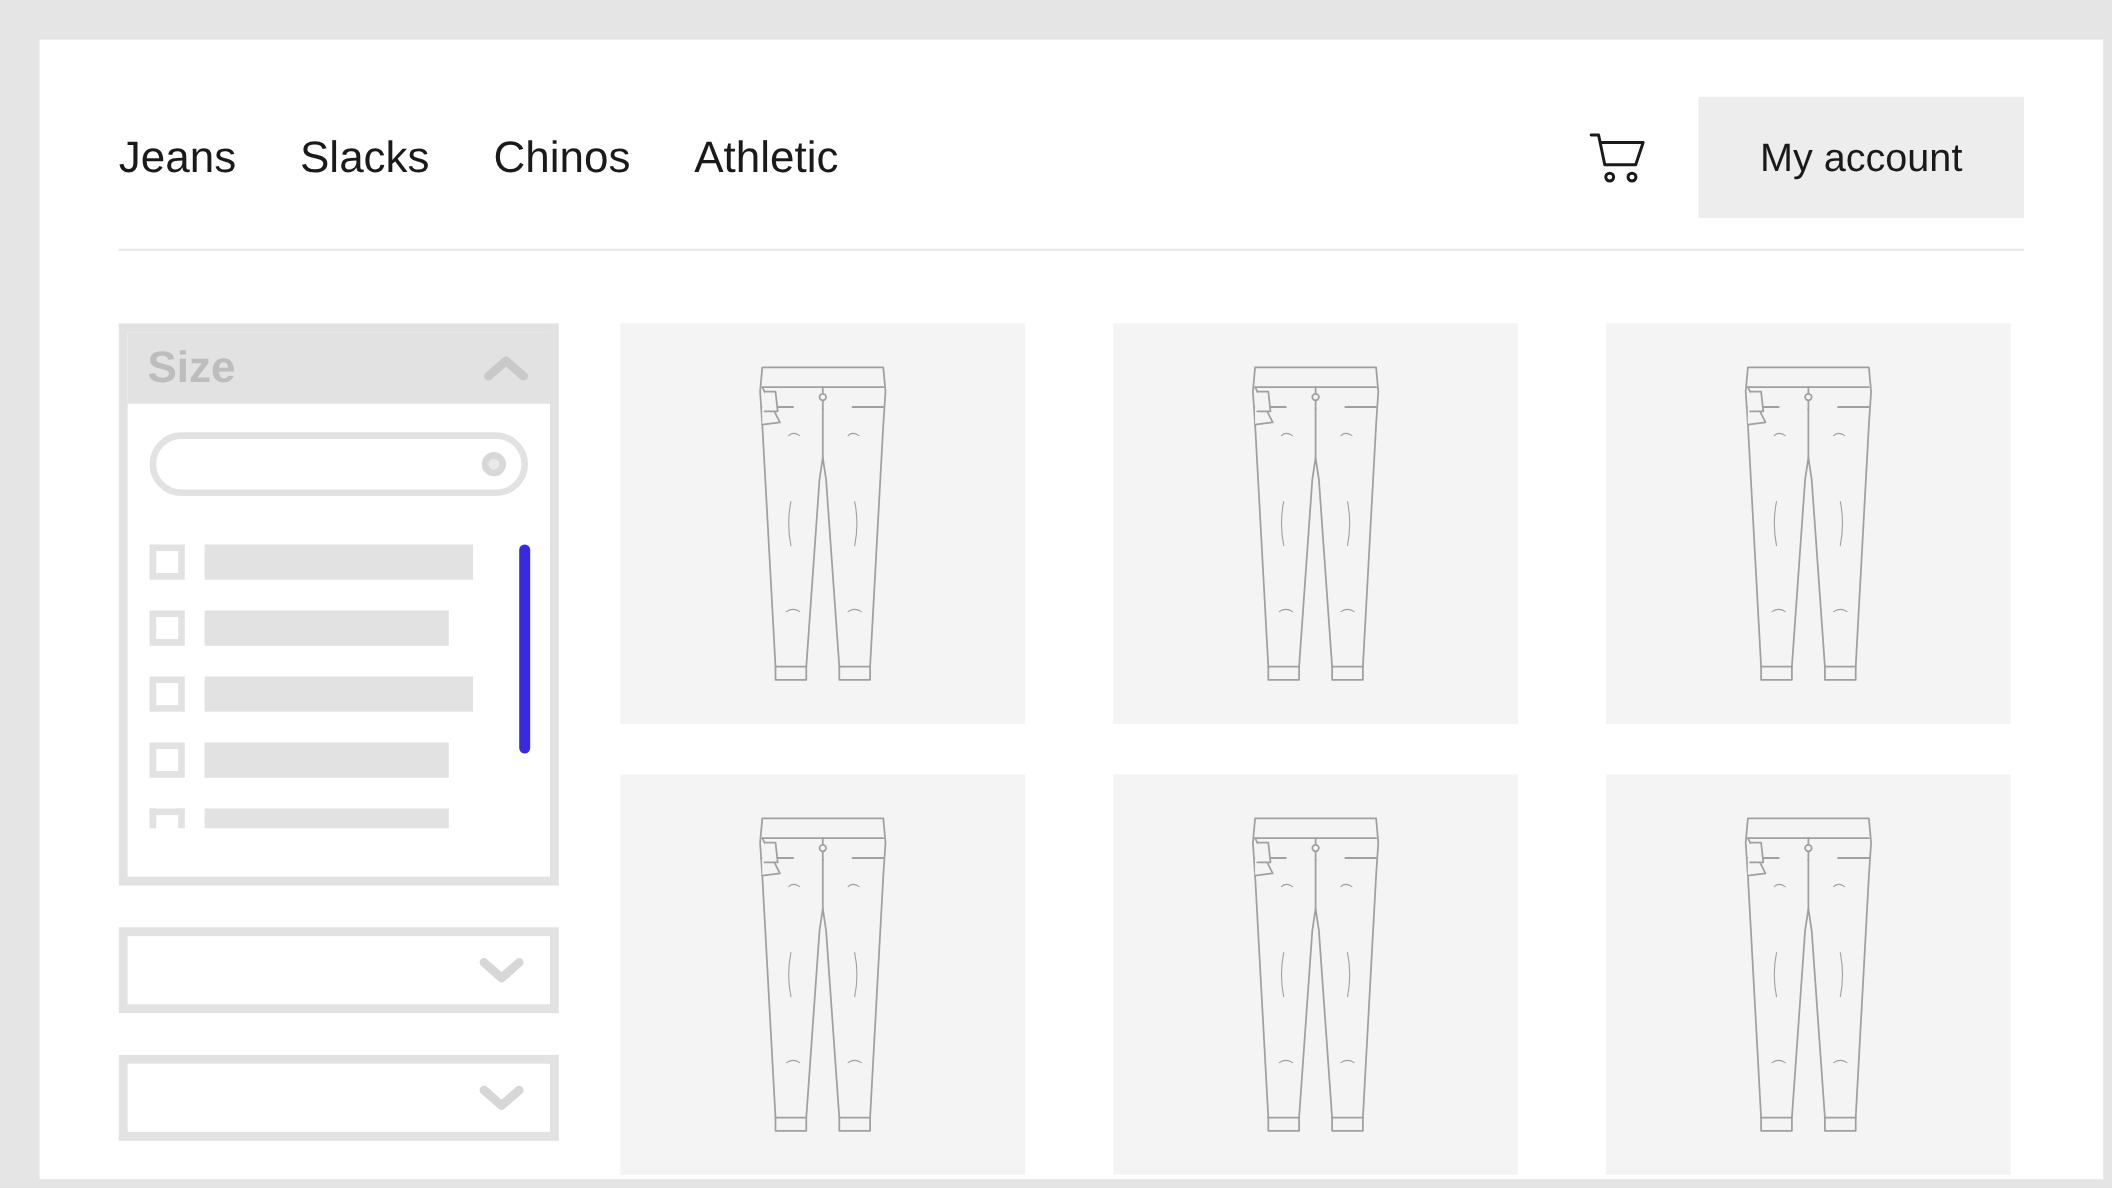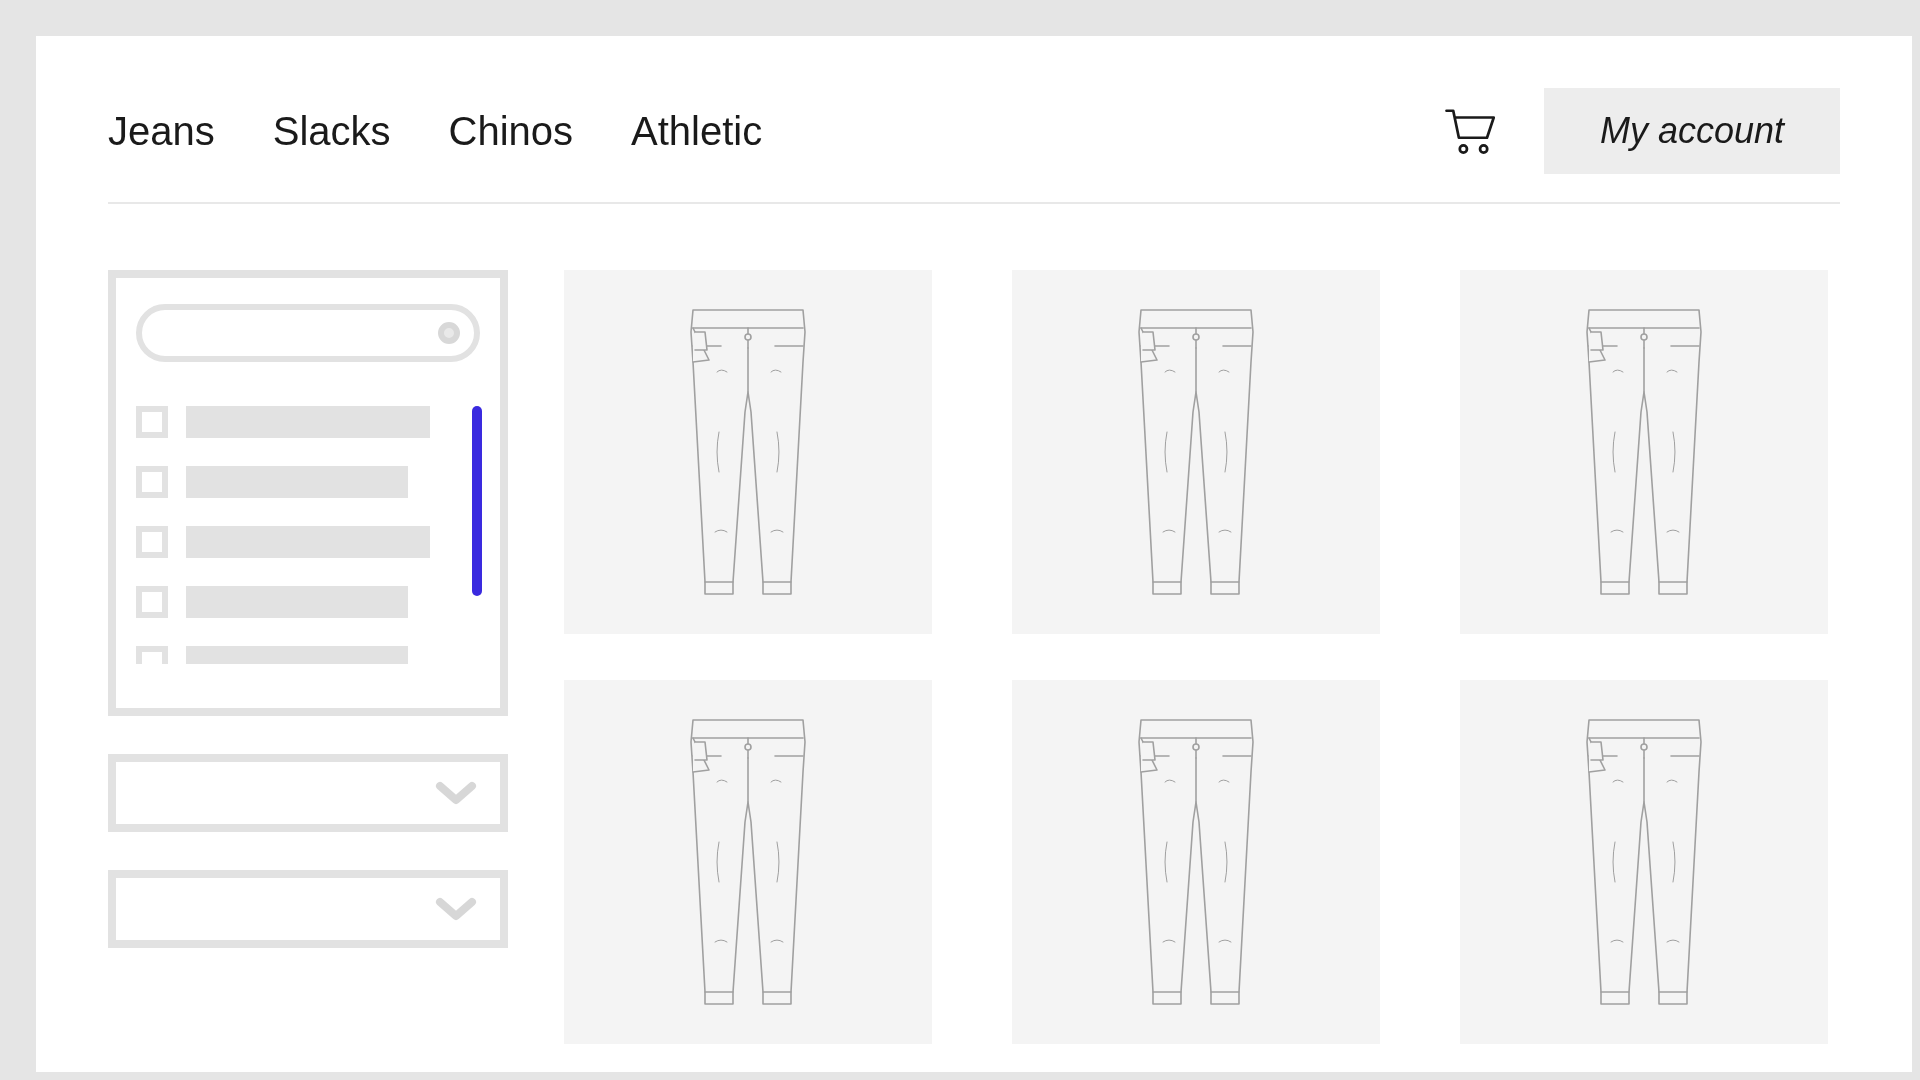--- a/index.html
+++ b/index.html
@@ -44,23 +44,22 @@
     width: 54px;
     height: 54px;
     cursor: pointer;
   }
   .cart-icon svg { width: 100%; height: 100%; }
   .account-btn {
     background: #ededed;
     border: none;
     font-size: 36px;
     color: #1a1a1a;
-    padding: 22px 56px;
-    cursor: pointer;
-    font-style: italic;
+    padding: 34px 56px;
+    cursor: pointer;
   }
   .main {
     display: flex;
     gap: 56px;
     padding-top: 66px;
   }
   
   .sidebar {
     width: 400px;
     flex-shrink: 0;
@@ -184,20 +183,28 @@
       </span>
       <button class="account-btn">My account</button>
     </div>
   </header>
 
   <div class="main">
 
     <aside class="sidebar">
 
       <div class="filter-panel">
+        <div class="filter-header">
+          <span class="filter-title">Size</span>
+          <span class="chev">
+            <svg viewBox="0 0 44 30" fill="none" stroke="#c9c9c9" stroke-width="8" stroke-linecap="round" stroke-linejoin="round">
+              <path d="M6 22 L22 8 L38 22"></path>
+            </svg>
+          </span>
+        </div>
         <div class="filter-body">
           <div class="search-pill">
             <span class="search-dot"></span>
           </div>
 
           <div class="option-row">
             <span class="option-check"></span>
             <span class="option-bar" style="width:244px"></span>
           </div>
           <div class="option-row">

